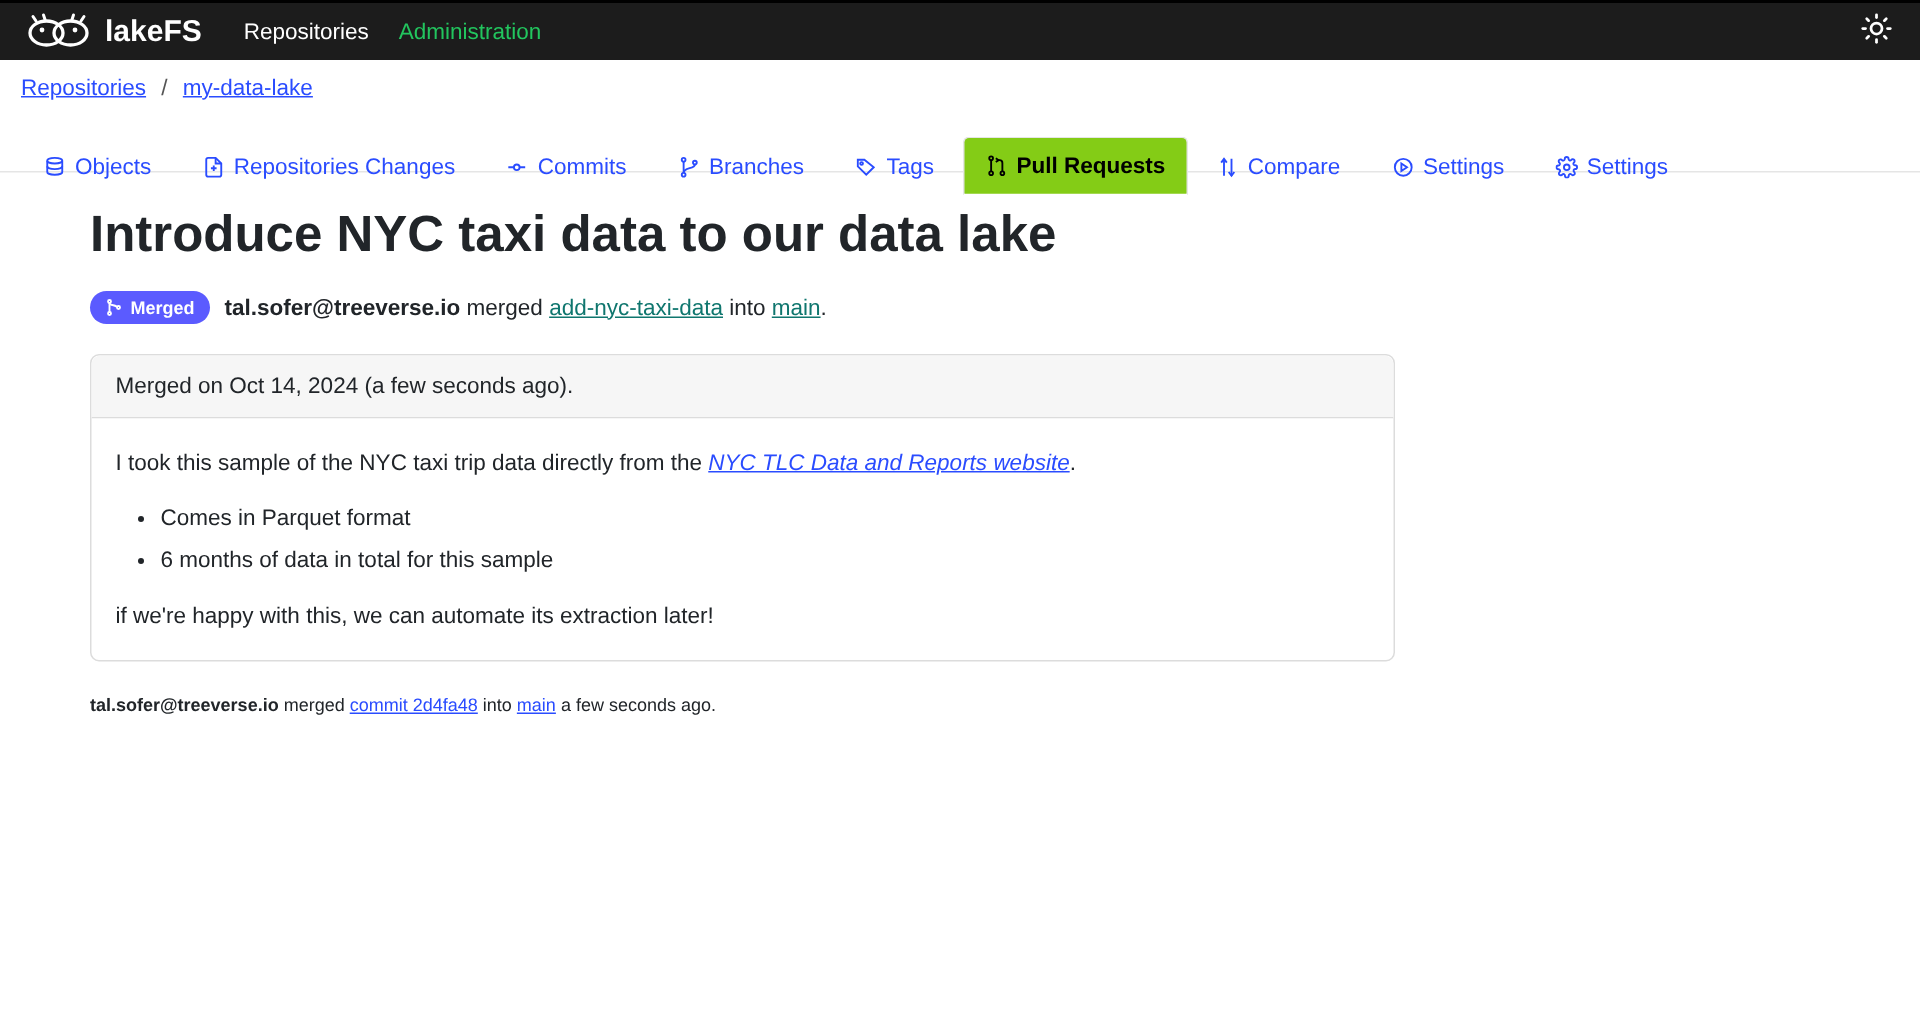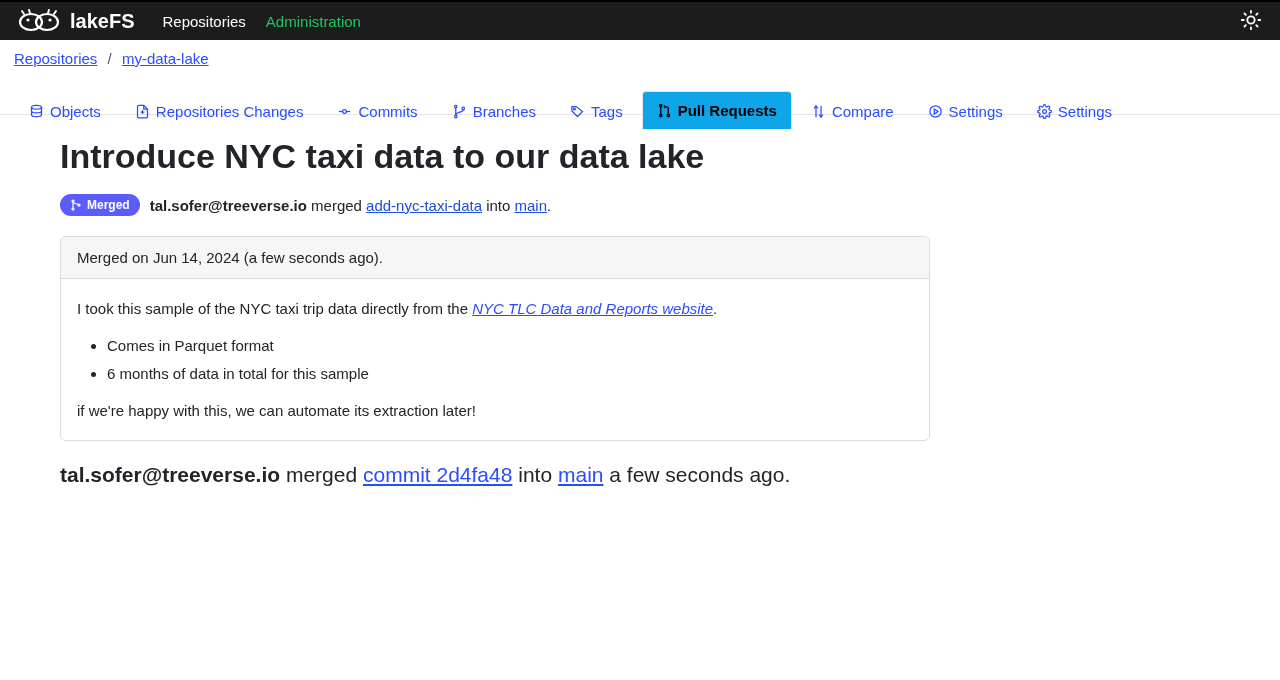--- a/index.html
+++ b/index.html
@@ -21,41 +21,41 @@
     .caret-down { font-size: 10px; color: #fff; }
 
     
     .breadcrumb { padding: 10px 14px 8px; font-size: 15px; }
     .breadcrumb a { color: #2a4cff; text-decoration: underline; }
     .breadcrumb .sep { color: #555; margin: 0 6px; }
 
     
     .repo-tabs { display: flex; align-items: center; padding: 0 14px; border-bottom: 1px solid #e5e5e5; gap: 4px; }
     .repo-tab { display: flex; align-items: center; gap: 6px; padding: 10px 14px; font-size: 15px; color: #2a4cff; cursor: pointer; border: 1px solid transparent; border-bottom: none; position: relative; top: 16px; border-radius: 4px 4px 0 0; }
-    .repo-tab.active { color: #000; font-weight: 700; border: 1px solid #e5e5e5; border-bottom: 1px solid #fff; background: #0ea5e9; }
+    .repo-tab.active { color: #000; font-weight: 700; border: 1px solid #e5e5e5; border-bottom: 1px solid #fff; background: #84cc16; }
     .repo-tab .ticon { display: inline-flex; }
     .repo-tab .ticon svg { stroke: currentColor; }
 
     
     .main { padding: 22px 60px; }
     .pr-title { font-size: 34px; font-weight: 700; margin-bottom: 18px; }
     .status-line { display: flex; align-items: center; gap: 10px; flex-wrap: wrap; margin-bottom: 20px; }
     .badge-merged { background: #5b5bff; color: #fff; font-size: 12px; font-weight: 600; padding: 4px 10px; border-radius: 12px; display: inline-flex; align-items: center; gap: 5px; }
     .status-text { font-size: 15px; }
     .status-text b { font-weight: 700; }
-    .status-text a { color: #1d4ed8; text-decoration: underline; }
+    .status-text a { color: #0f766e; text-decoration: underline; }
 
     .card { border: 1px solid #dcdcdc; border-radius: 6px; max-width: 870px; margin-bottom: 22px; }
     .card-header { background: #f6f6f6; padding: 12px 16px; border-bottom: 1px solid #dcdcdc; font-size: 15px; border-radius: 6px 6px 0 0; }
     .card-body { padding: 18px 16px; font-size: 15px; line-height: 1.55; }
     .card-body a { color: #2a4cff; text-decoration: underline; font-style: italic; }
     .card-body ul { margin: 14px 0 14px 30px; }
     .card-body ul li { margin-bottom: 4px; }
 
-    .merge-line { font-size: 21px; }
+    .merge-line { font-size: 12px; }
     .merge-line b { font-weight: 700; }
     .merge-line a { color: #2a4cff; text-decoration: underline; }
   </style>
 </head>
 <body>
 
 <div class="topbar">
   <div class="logo-area">
     <span class="logo-icon">
       <svg width="42" height="26" viewBox="0 0 42 26" fill="none">
@@ -209,21 +209,21 @@
     <span class="status-text">
       <b>tal.sofer@treeverse.io</b>
       <span>merged</span>
       <a>add-nyc-taxi-data</a>
       <span>into</span>
       <a>main</a><span>.</span>
     </span>
   </div>
 
   <div class="card">
-    <div class="card-header">Merged on Jun 14, 2024 (a few seconds ago).</div>
+    <div class="card-header">Merged on Oct 14, 2024 (a few seconds ago).</div>
     <div class="card-body">
       <p>
         <span>I took this sample of the NYC taxi trip data directly from the </span><a>NYC TLC Data and Reports website</a><span>.</span>
       </p>
       <ul>
         <li>Comes in Parquet format</li>
         <li>6 months of data in total for this sample</li>
       </ul>
       <p>if we're happy with this, we can automate its extraction later!</p>
     </div>

